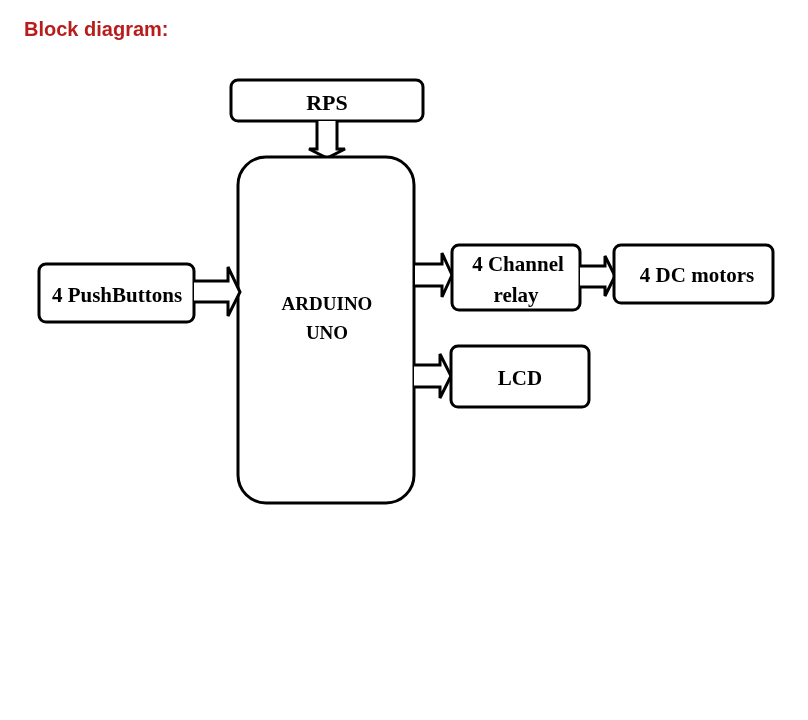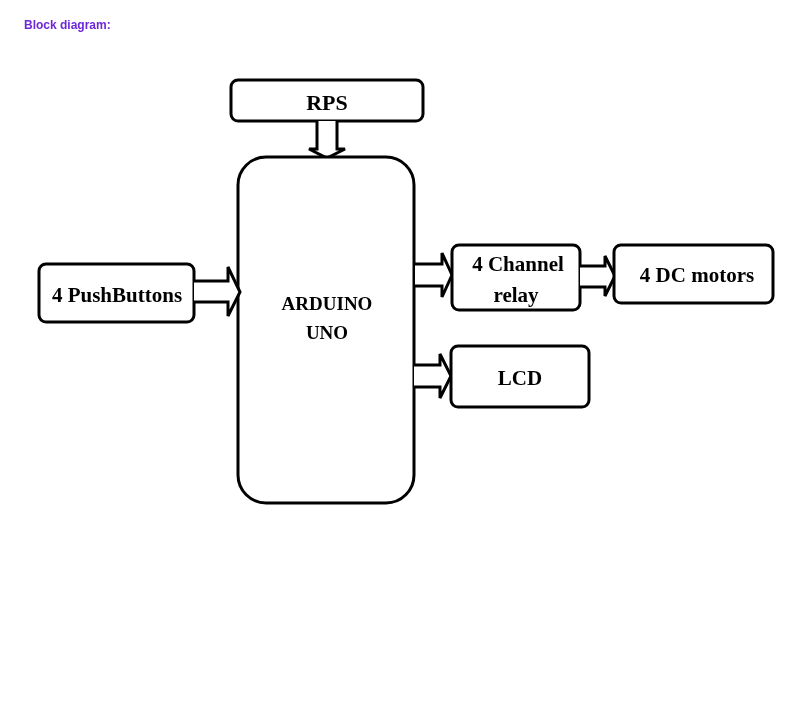--- a/index.html
+++ b/index.html
@@ -1,20 +1,20 @@
 <!DOCTYPE html>
 <html><head>
 <meta charset="utf-8">
 <style>
   html, body { margin: 0; padding: 0; background: #ffffff; }
   body { width: 808px; height: 720px; position: relative; overflow: hidden; }
   .heading {
     position: absolute; left: 24px; top: 18px;
     font-family: "Liberation Sans", sans-serif; font-weight: bold;
-    font-size: 12px; color: #6d28d9;
+    font-size: 20px; color: #b91c1c;
   }
   svg { position: absolute; left: 0; top: 0; }
   .box { fill: #ffffff; stroke: #000; stroke-width: 3; }
   .arrow { fill: #ffffff; stroke: #000; stroke-width: 3; stroke-linejoin: miter; }
   .lbl {
     font-family: "Liberation Serif", serif; font-weight: bold;
     fill: #000; text-anchor: middle;
   }
 </style>
 </head>

